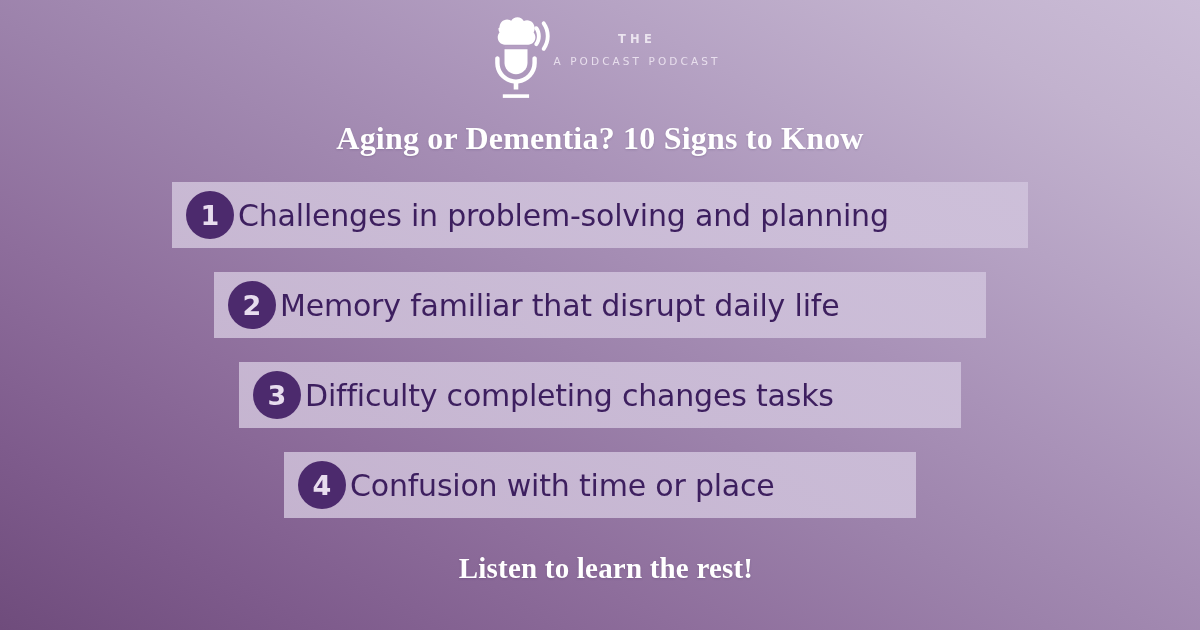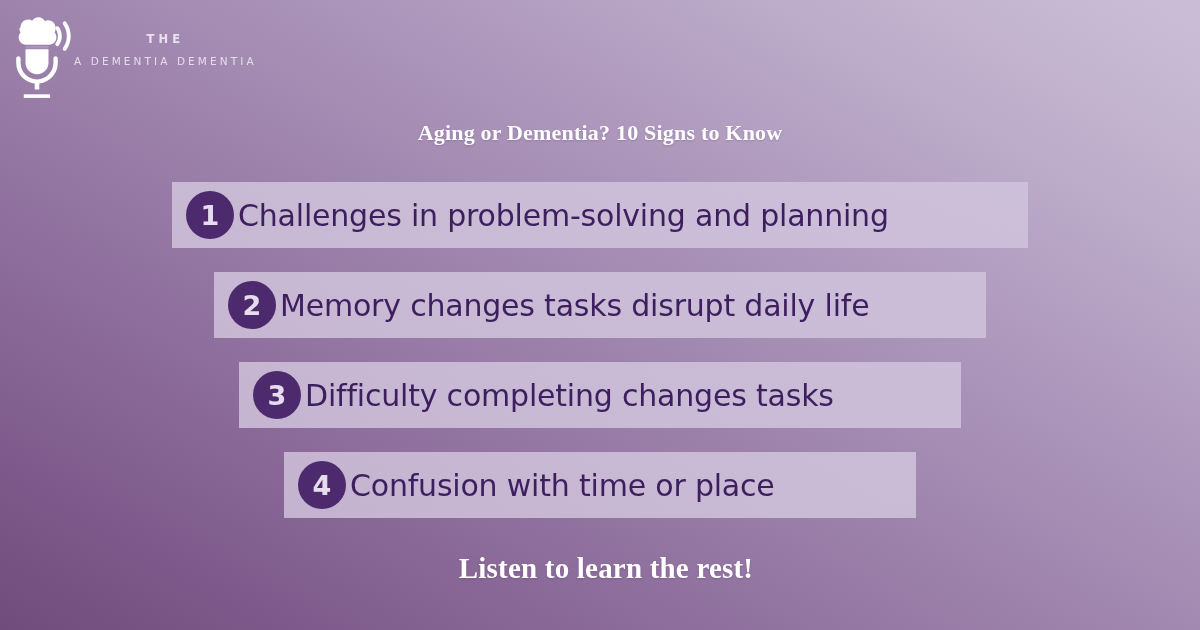--- a/index.html
+++ b/index.html
@@ -22,21 +22,21 @@
         #c2b2ce 87%,
         #cbbdd7 100%);
     overflow:hidden;
   }
 
   
   #logo {
     position:absolute;
     left:0; right:0; top:14px;
     display:flex;
-    justify-content:flex-start;
+    justify-content:center;
     align-items:flex-start;
   }
   #mic-mark { width:74px; height:86px; flex:0 0 auto; }
   #logo-words {
     display:flex; flex-direction:column;
     align-items:center;
     padding-top:20px;
   }
   #logo-the {
     color:#f0eaf3;
@@ -76,21 +76,21 @@
     opacity:.9;
   }
 
   
   #headline {
     position:absolute;
     top:120px; left:0; right:0;
     text-align:center;
     color:#ffffff;
     font-family:"Liberation Serif", "DejaVu Serif", serif;
-    font-size:22px;
+    font-size:32px;
     font-weight:700;
     letter-spacing:.2px;
     text-shadow:0 1px 2px rgba(70,45,90,.22);
   }
 
   
   #list {
     position:absolute;
     top:182px; left:0; right:0;
     display:flex;
@@ -166,36 +166,36 @@
         <path d="M23.8 80.3h26.3v3.6H23.8z"></path>
         <path d="M30 75.5h14v4.2H30z" opacity="0"></path>
 
         <path d="M56.2 12.6c.9-.6 2.1-.4 2.7.5 1.9 2.7 2.9 5.8 2.9 9.1s-1 6.4-2.9 9.1c-.6.9-1.8 1.1-2.7.5-.9-.6-1.1-1.8-.5-2.7 1.5-2.1 2.2-4.4 2.2-6.9s-.8-4.8-2.2-6.9c-.6-.9-.4-2.1.5-2.7z"></path>
         <path d="M63.6 7.7c.9-.6 2.1-.4 2.7.5 2.9 4.1 4.4 8.8 4.4 13.9s-1.5 9.8-4.4 13.9c-.6.9-1.8 1.1-2.7.5-.9-.6-1.1-1.8-.5-2.7 2.4-3.5 3.7-7.4 3.7-11.7s-1.2-8.2-3.7-11.7c-.6-.9-.4-2.1.5-2.7z"></path>
       </g>
     </svg>
 
     <div id="logo-words">
       <div id="logo-the">THE</div>
-      <div id="logo-sub">A DEMENTIA DEMENTIA</div>
+      <div id="logo-sub">A PODCAST PODCAST</div>
     </div>
   </div>
 
   <div id="headline">Aging or Dementia? 10 Signs to Know</div>
 
   <div id="list">
 
     <div class="row row-1">
       <div class="badge">1</div>
       <div class="row-text">Challenges in problem-solving and planning</div>
     </div>
 
     <div class="row row-2">
       <div class="badge">2</div>
-      <div class="row-text">Memory changes tasks disrupt daily life</div>
+      <div class="row-text">Memory familiar that disrupt daily life</div>
     </div>
 
     <div class="row row-3">
       <div class="badge">3</div>
       <div class="row-text">Difficulty completing changes tasks</div>
     </div>
 
     <div class="row row-4">
       <div class="badge">4</div>
       <div class="row-text">Confusion with time or place</div>

